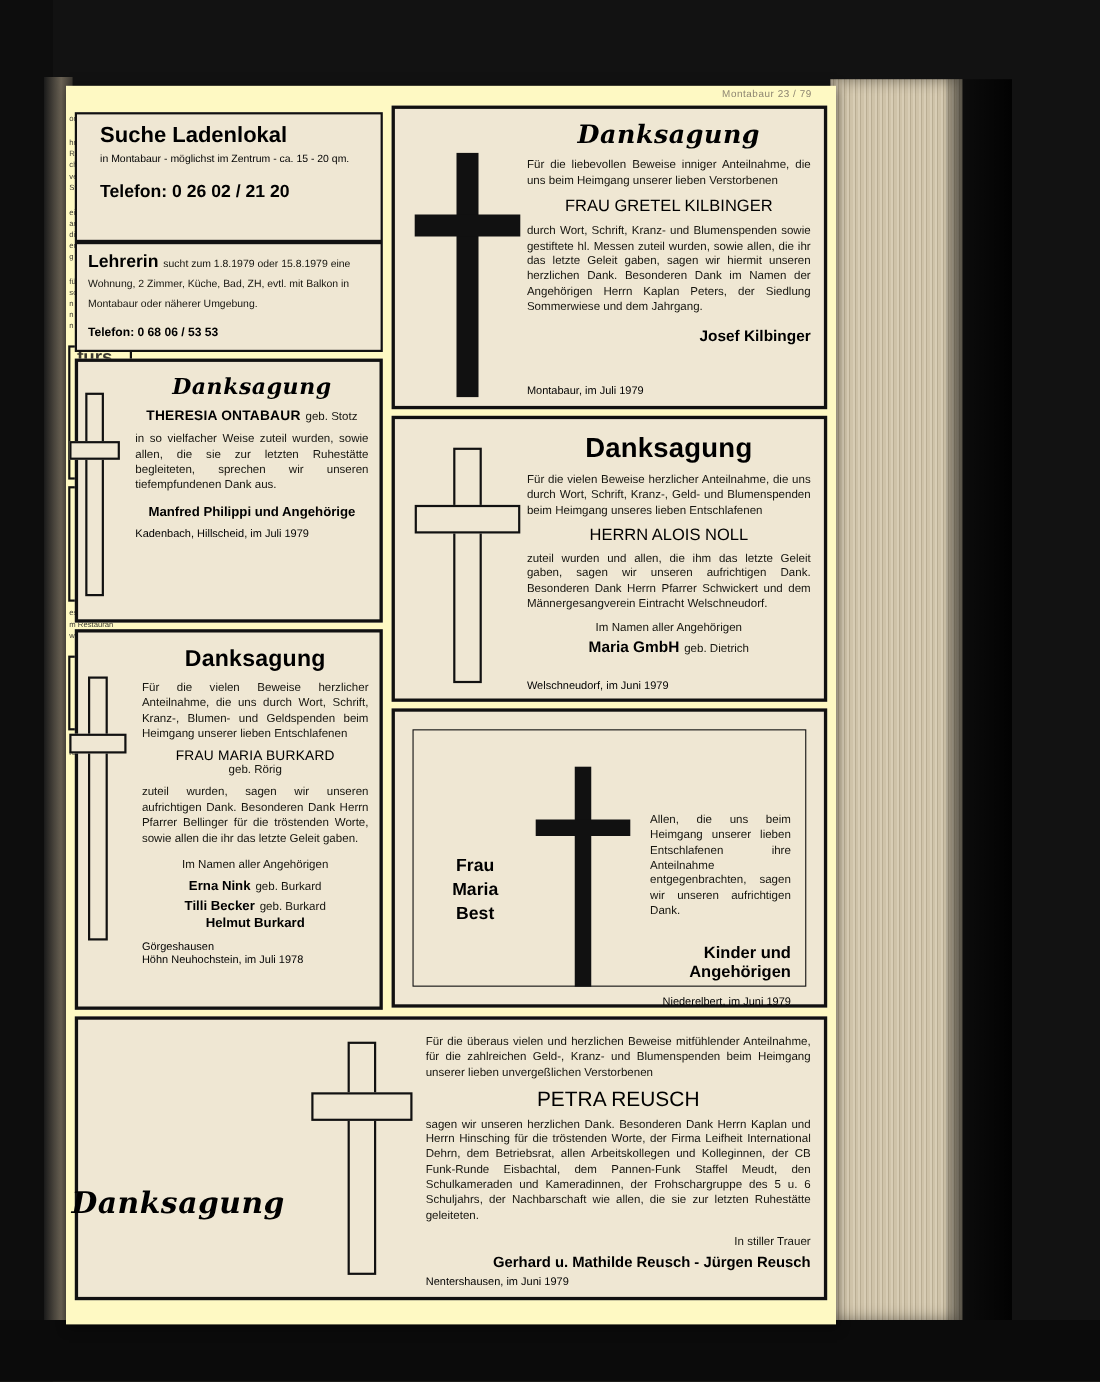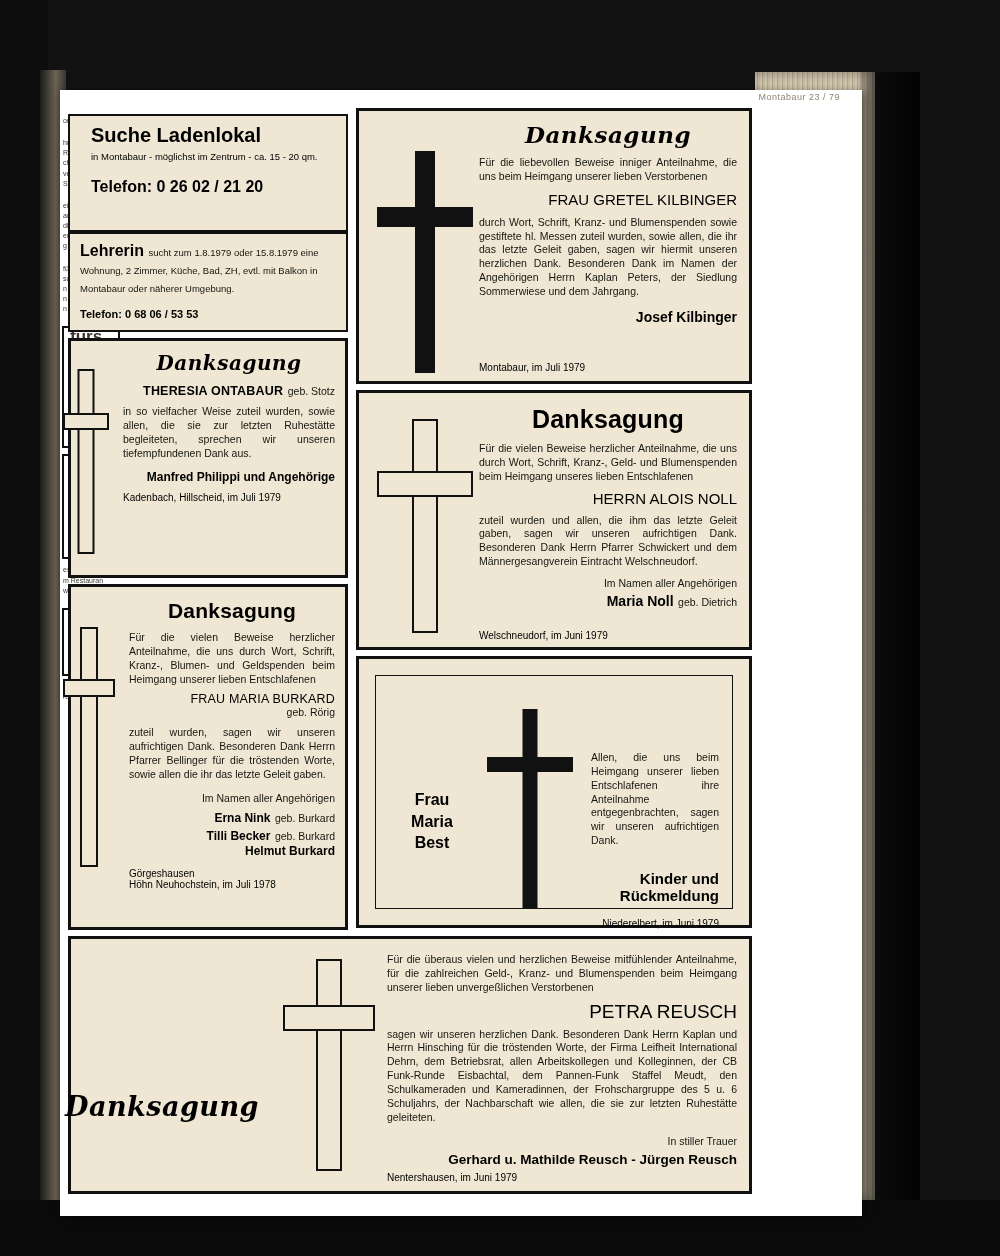--- a/index.html
+++ b/index.html
@@ -12,42 +12,42 @@
   .gutter{position:absolute;left:40px;top:70px;width:26px;height:1130px;
           background:linear-gradient(to right,#1a1a1a,#6a6254 60%,#3a3630);}
   .edge-pages{position:absolute;left:755px;top:72px;width:120px;height:1128px;
       background:repeating-linear-gradient(to right,#d8cdb5 0px,#d8cdb5 2px,#b9ad93 2px,#b9ad93 3px,#cfc3a9 3px,#cfc3a9 5px);
       box-shadow:inset -6px 0 14px rgba(0,0,0,.45);}
   .edge-shadow{position:absolute;left:860px;top:72px;width:60px;height:1128px;
       background:linear-gradient(to right,rgba(0,0,0,.15),rgba(0,0,0,.9));}
   .book-bottom{position:absolute;left:0;bottom:0;width:1000px;height:56px;background:#0b0b0b;}
 
   
-  .page{position:absolute;left:60px;top:90px;width:802px;height:1126px;
-        background:#ffffff;box-shadow:2px 2px 10px rgba(0,0,0,.5);}
+  .page{position:absolute;left:60px;top:78px;width:700px;height:1126px;
+        background:#fef9c3;box-shadow:2px 2px 10px rgba(0,0,0,.5);}
   .page-inner{position:absolute;inset:0;}
 
   .runhead{position:absolute;right:22px;top:2px;font-size:9px;color:#8d8571;letter-spacing:.5px;}
 
   
   .leftcol{position:absolute;left:0;top:26px;width:62px;height:1080px;
            font-size:7px;color:#3a382f;line-height:1.45;overflow:hidden;}
   .leftcol div{padding:0 3px;}
   .lc-block{margin-bottom:12px;}
   .lc-bold{font-weight:bold;font-size:11px;}
   .lc-huge{font-weight:bold;font-size:17px;line-height:1.05;}
   .lc-box{border:2px solid #111;margin:6px 2px;padding:3px;}
 
   
   .box{position:absolute;border:3px solid #111;background:#efe7d3;box-sizing:border-box;}
   .box.thin{border-width:2px;}
   .inner-rule{position:absolute;inset:4px;border:1px solid #111;}
 
   .txt{font-size:10.5px;line-height:1.32;color:#16150f;}
-  .c{text-align:right;}
+  .c{text-align:center;}
   .r{text-align:right;}
   .j{text-align:justify;}
   .b{font-weight:bold;}
   .name{font-weight:bold;font-size:12.5px;letter-spacing:.2px;}
   .head-plain{font-weight:bold;font-size:21px;text-align:center;letter-spacing:.2px;}
   .script{font-family:"DejaVu Serif",serif;font-style:italic;font-weight:bold;
           font-size:23px;text-align:center;letter-spacing:.5px;}
   .script.small{font-size:20px;}
   .place{font-size:10px;}
 
@@ -201,42 +201,42 @@
       </div>
       <div style="position:absolute;left:120px;top:12px;right:12px;">
         <div class="head-plain" style="font-size:25px;">Danksagung</div>
         <div class="txt j" style="margin-top:8px;">Für die vielen Beweise herzlicher Anteilnahme, die uns durch Wort, Schrift, Kranz-, Geld- und Blumenspenden beim Heimgang unseres lieben Entschlafenen</div>
         <div class="c" style="margin-top:6px;">
           <span style="font-size:15px;">HERRN ALOIS NOLL</span>
         </div>
         <div class="txt j" style="margin-top:6px;">zuteil wurden und allen, die ihm das letzte Geleit gaben, sagen wir unseren aufrichtigen Dank. Besonderen Dank Herrn Pfarrer Schwickert und dem Männergesangverein Eintracht Welschneudorf.</div>
         <div class="c txt" style="margin-top:8px;">Im Namen aller Angehörigen</div>
         <div class="c" style="margin-top:1px;">
-          <span class="b" style="font-size:14px;">Maria Noll</span>
+          <span class="b" style="font-size:14px;">Maria GmbH</span>
           <span class="txt">geb. Dietrich</span>
         </div>
       </div>
       <div class="place" style="position:absolute;left:120px;bottom:6px;">Welschneudorf, im Juni 1979</div>
     </div>
 
     <div class="box" style="left:296px;top:566px;width:396px;height:272px;">
       <div class="inner-rule" style="inset:16px;"></div>
       <div style="position:absolute;left:34px;top:130px;width:78px;text-align:center;">
         <div class="b" style="font-size:16px;line-height:1.35;">Frau</div>
         <div class="b" style="font-size:16px;line-height:1.35;">Maria</div>
         <div class="b" style="font-size:16px;line-height:1.35;">Best</div>
       </div>
       <div class="cross" style="left:128px;top:50px;width:86px;height:200px;">
         <div class="v" style="width:15px;"></div>
         <div class="h" style="top:48px;height:15px;"></div>
       </div>
       <div style="position:absolute;left:232px;top:92px;right:30px;">
         <div class="txt j">Allen, die uns beim Heimgang unserer lieben Entschlafenen ihre Anteilnahme entgegenbrachten, sagen wir unseren aufrichtigen Dank.</div>
         <div class="r b" style="margin-top:22px;font-size:15px;">Kinder und</div>
-        <div class="r b" style="font-size:15px;">Rückmeldung</div>
+        <div class="r b" style="font-size:15px;">Angehörigen</div>
         <div class="r place" style="margin-top:14px;">Niederelbert, im Juni 1979</div>
       </div>
     </div>
 
     <div class="box" style="left:8px;top:846px;width:684px;height:258px;">
       <div class="script" style="position:absolute;left:-6px;top:152px;width:230px;text-align:left;font-size:27px;">Danksagung</div>
       <div class="cross" style="left:212px;top:20px;width:92px;height:212px;">
         <div class="v2" style="width:22px;"></div>
         <div class="h2" style="top:46px;height:22px;"></div>
       </div>

